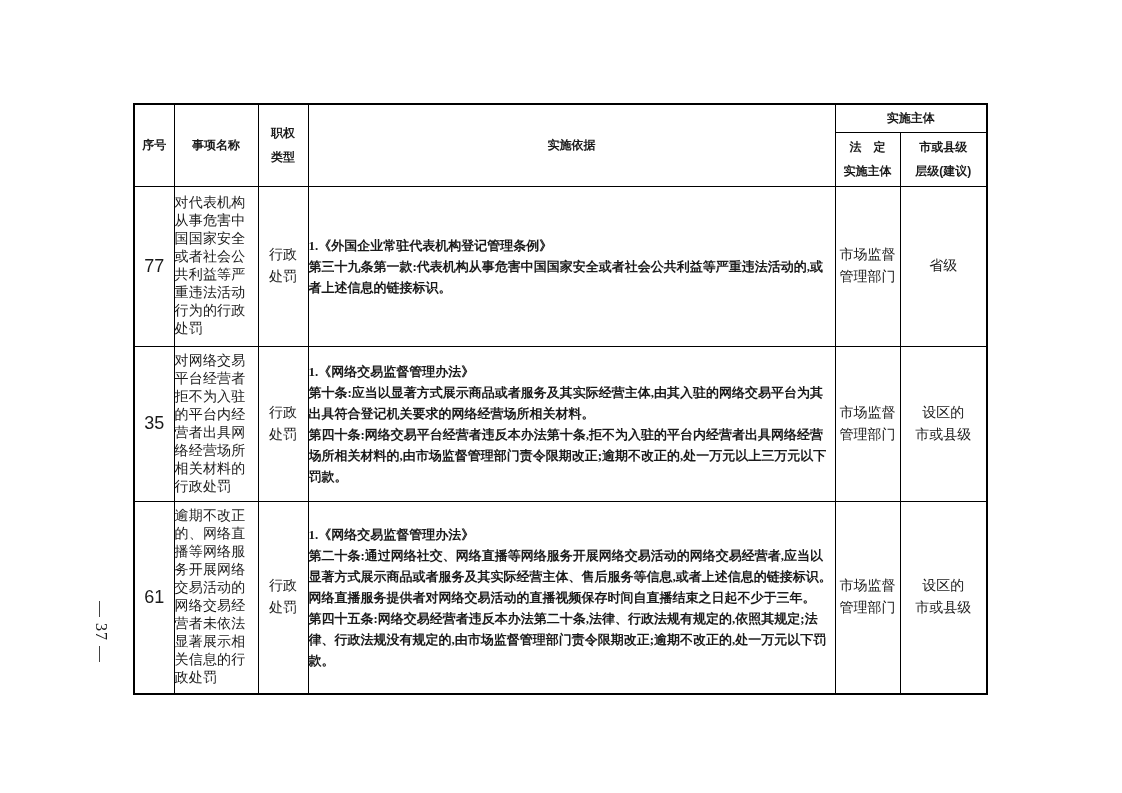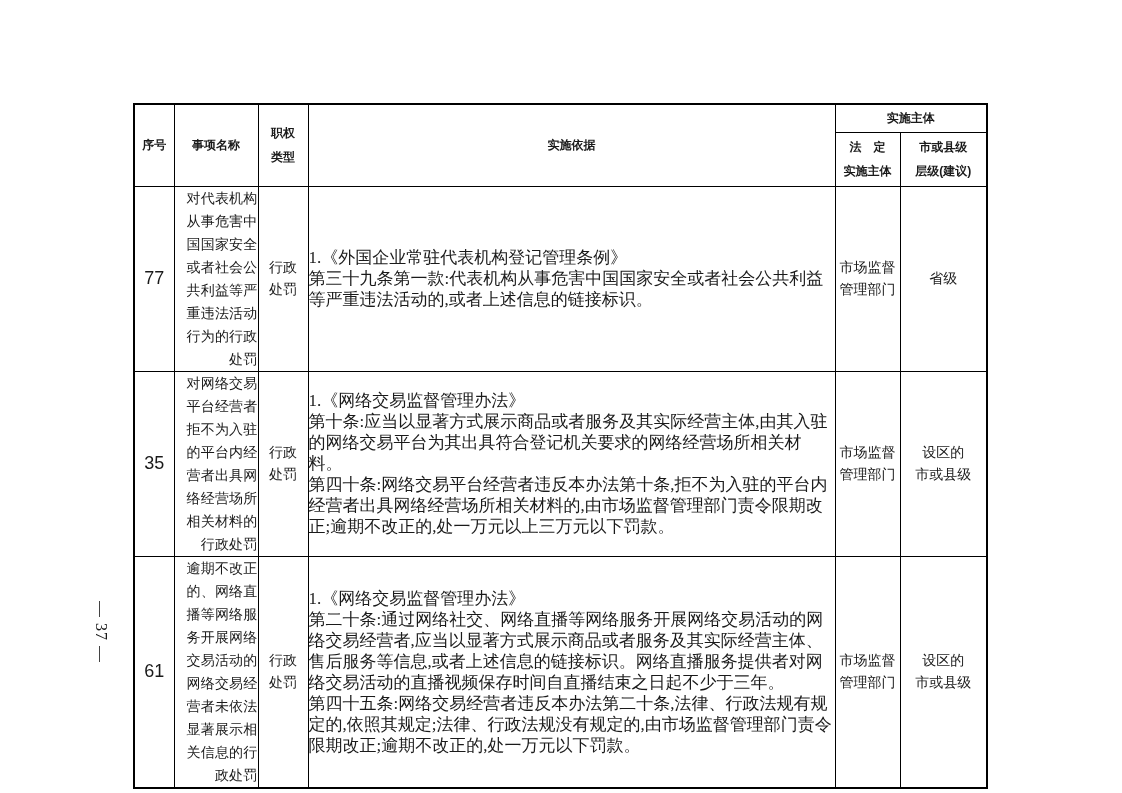--- a/index.html
+++ b/index.html
@@ -53,33 +53,34 @@
   tr.row-1 { height: 155px; }
   tr.row-2 { height: 193px; }
   td { vertical-align: middle; font-size: 14px; }
   td.seq {
     text-align: center;
     font-family: "Liberation Sans", "DejaVu Sans", sans-serif;
     font-size: 18px;
   }
   td.name {
     padding: 6px 4px;
-    line-height: 23px;
-    text-align: right;
+    line-height: 18px;
+    text-align: left;
     letter-spacing: 0.2px;
   }
   td.type, td.legal, td.resp {
     text-align: center;
     line-height: 22px;
   }
   td.basis {
     padding: 6px 10px;
-    font-size: 17px;
+    font-size: 13px;
     line-height: 21px;
     text-align: left;
+    font-weight: bold;
   }
   td.basis .para { margin: 0; }
 </style>
 </head>
 <body>
 
 <div class="page-number">— 37 —</div>
 
 <table class="reg">
   <colgroup>

